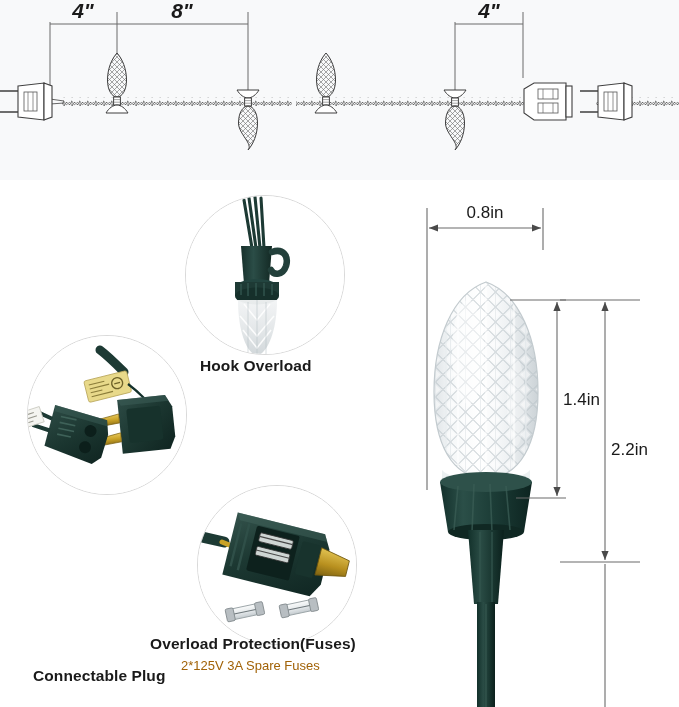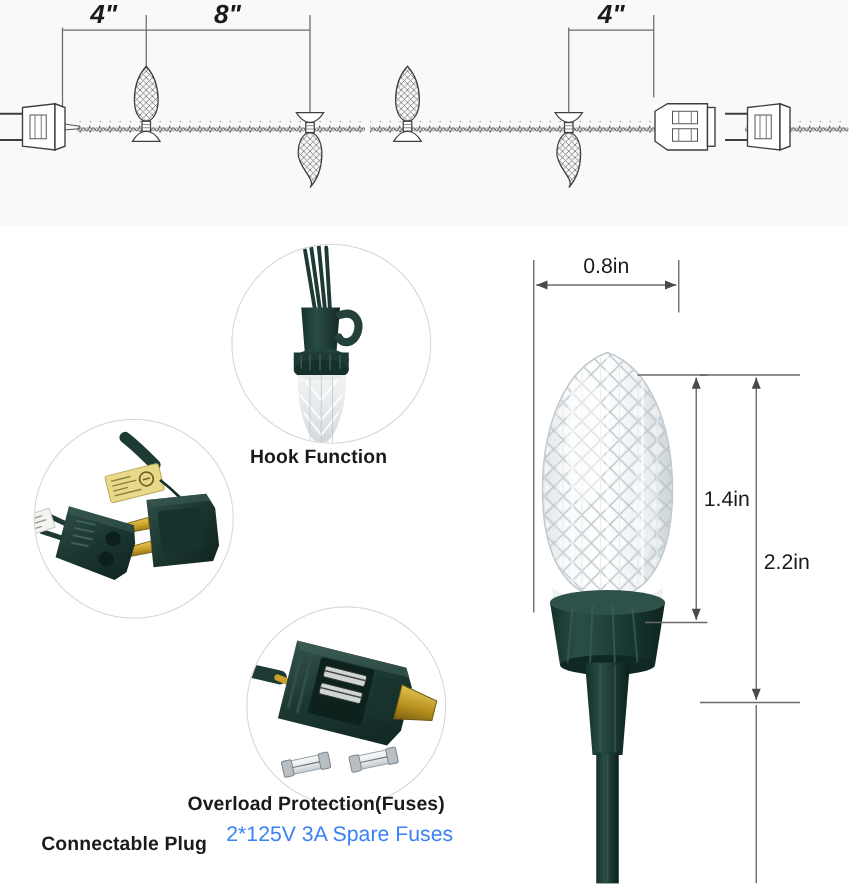--- a/index.html
+++ b/index.html
@@ -58,22 +58,22 @@
     font-weight: 700;
     font-size: 15.5px;
     color: #1a1a1a;
     white-space: nowrap;
     letter-spacing: .1px;
   }
   .subcaption {
     position: absolute;
     font-family: "Liberation Sans", sans-serif;
     font-weight: 400;
-    font-size: 17px;
-    color: #3b82f6;
+    font-size: 13px;
+    color: #a16207;
     white-space: nowrap;
   }
 
   
   #bulb-area {
     position: absolute;
     left: 400px; top: 10px;
     width: 259px; height: 517px;
   }
   #bulb-area svg { display: block; }
@@ -209,21 +209,21 @@
         <ellipse cx="71" cy="92" rx="22" ry="9" fill="#234540"></ellipse>
         <rect x="49" y="86" width="44" height="14" fill="#1e3a35"></rect>
         <ellipse cx="71" cy="100" rx="22" ry="8.5" fill="#16302b"></ellipse>
         <path d="M55 88 v11 M62 87 v13 M70 87 v13 M78 87 v13 M86 88 v11" stroke="#33564f" stroke-width="1.4"></path>
 
         <path d="M52 104 C52 132 59 156 71 160 C83 156 91 132 91 104 Z" fill="url(#glassA)" opacity="0.96"></path>
         <path d="M58 108 L71 124 L84 108 M54 120 L71 140 L88 120 M57 134 L71 152 L85 134" stroke="#ffffff" stroke-width="1.6" fill="none" opacity="0.85"></path>
         <path d="M62 106 L62 158 M71 104 L71 160 M80 106 L80 158" stroke="#b9c2c6" stroke-width="0.8" fill="none" opacity="0.7"></path>
       </svg>
     </div>
-    <div class="caption" style="left:200px; top:177px;">Hook Function</div>
+    <div class="caption" style="left:200px; top:177px;">Hook Overload</div>
 
     <div class="inset" style="left:27px; top:155px; width:160px; height:160px;">
       <svg width="160" height="160" viewBox="0 0 160 160" xmlns="http://www.w3.org/2000/svg">
         <defs>
           <linearGradient id="grnB" x1="0" y1="0" x2="1" y2="1">
             <stop offset="0%" stop-color="#2d4b45"></stop>
             <stop offset="50%" stop-color="#1b3630"></stop>
             <stop offset="100%" stop-color="#0f2420"></stop>
           </linearGradient>
           <linearGradient id="brass" x1="0" y1="0" x2="0" y2="1">

